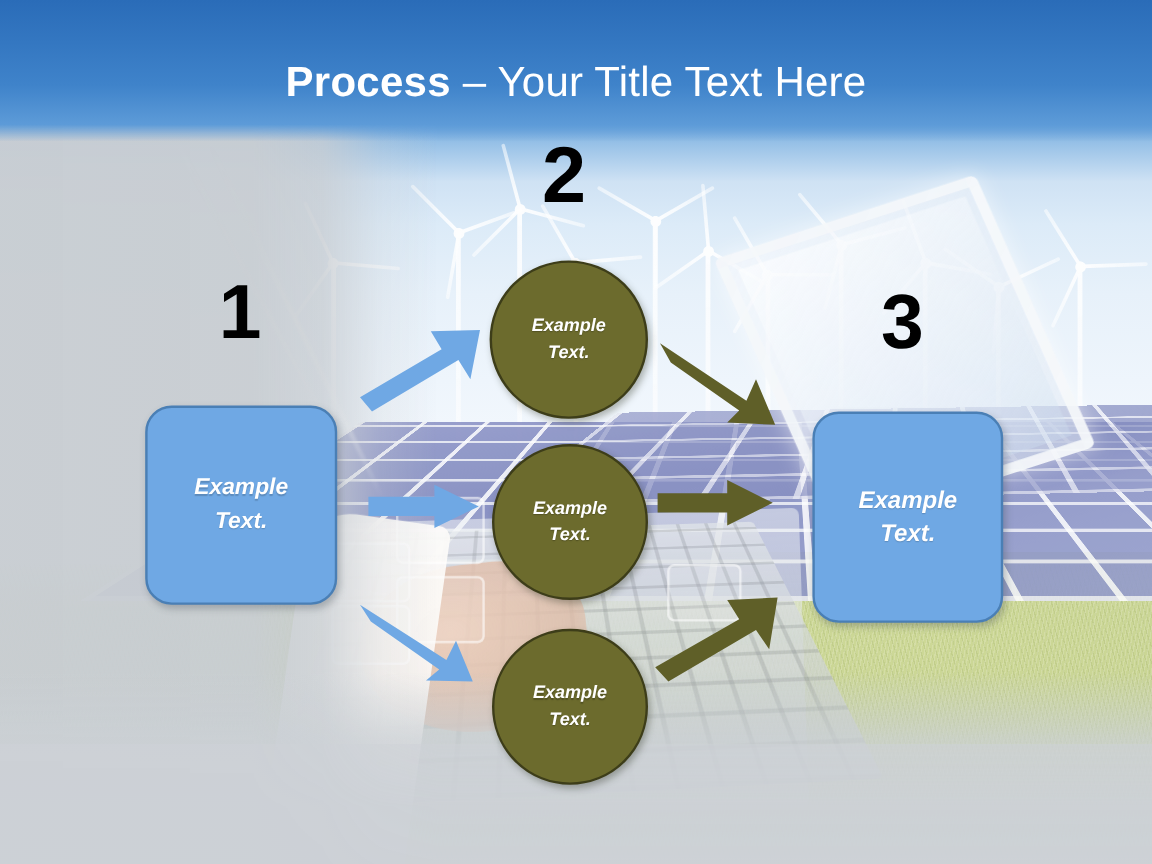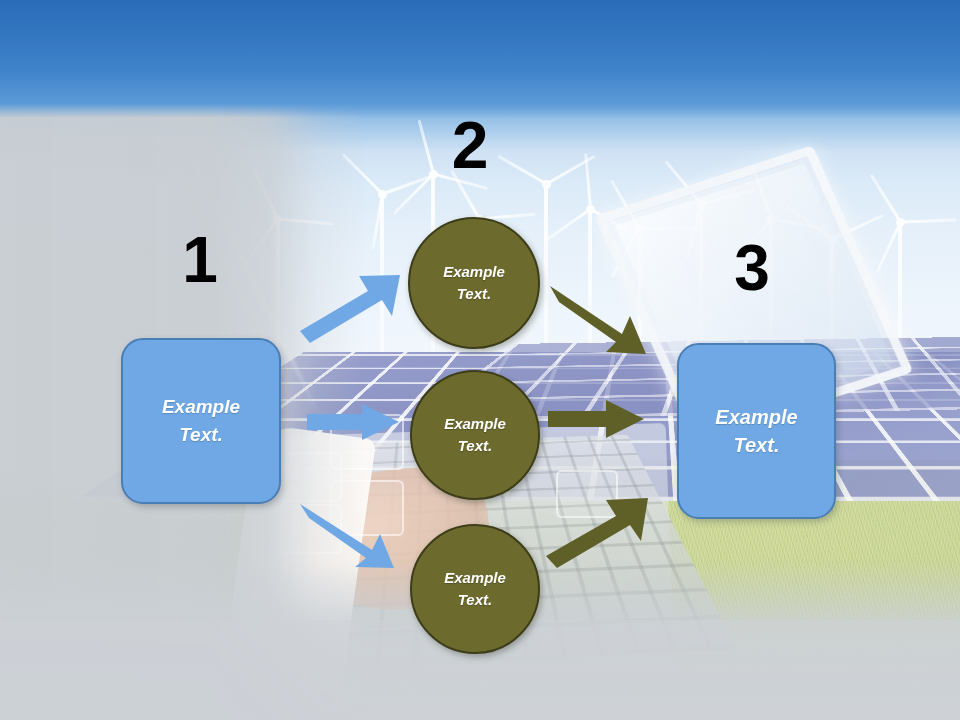--- a/index.html
+++ b/index.html
@@ -348,20 +348,21 @@
   <div class="bg-layer bg-ui-rect" style="left:556px; top:470px; width:58px; height:44px;"></div>
 
   <div class="bg-layer bg-streak" style="left:150px; top:120px; width:300px; height:3px; transform:rotate(62deg); transform-origin:0 0;"></div>
   <div class="bg-layer bg-streak" style="left:176px; top:118px; width:330px; height:4px; transform:rotate(64deg); transform-origin:0 0;"></div>
 
   <div class="bg-layer bg-graywash"></div>
   <div class="bg-layer bg-graywash-bottom"></div>
   <div class="bg-layer bg-graywash-bottom2"></div>
 
   <div class="title-band"></div>
+  <div class="title-text"><span class="bold">Process</span><span> – Your Title Text Here</span></div>
 
   <svg class="arrow-svg" style="left:300px; top:275px; width:106px; height:70px;" viewBox="0 0 106 70">
     <polygon points="0,58 68,18 59,3 100,2 92,43 82,27 10,70" fill="#6fa8e4" transform="translate(0,-2)"></polygon>
   </svg>
 
   <svg class="arrow-svg" style="left:307px; top:404px; width:92px; height:36px;" viewBox="0 0 92 36">
     <polygon points="0,10 55,10 55,0 92,18 55,36 55,26 0,26" fill="#6fa8e4"></polygon>
   </svg>
 
   <svg class="arrow-svg" style="left:300px; top:500px; width:106px; height:70px;" viewBox="0 0 106 70">

